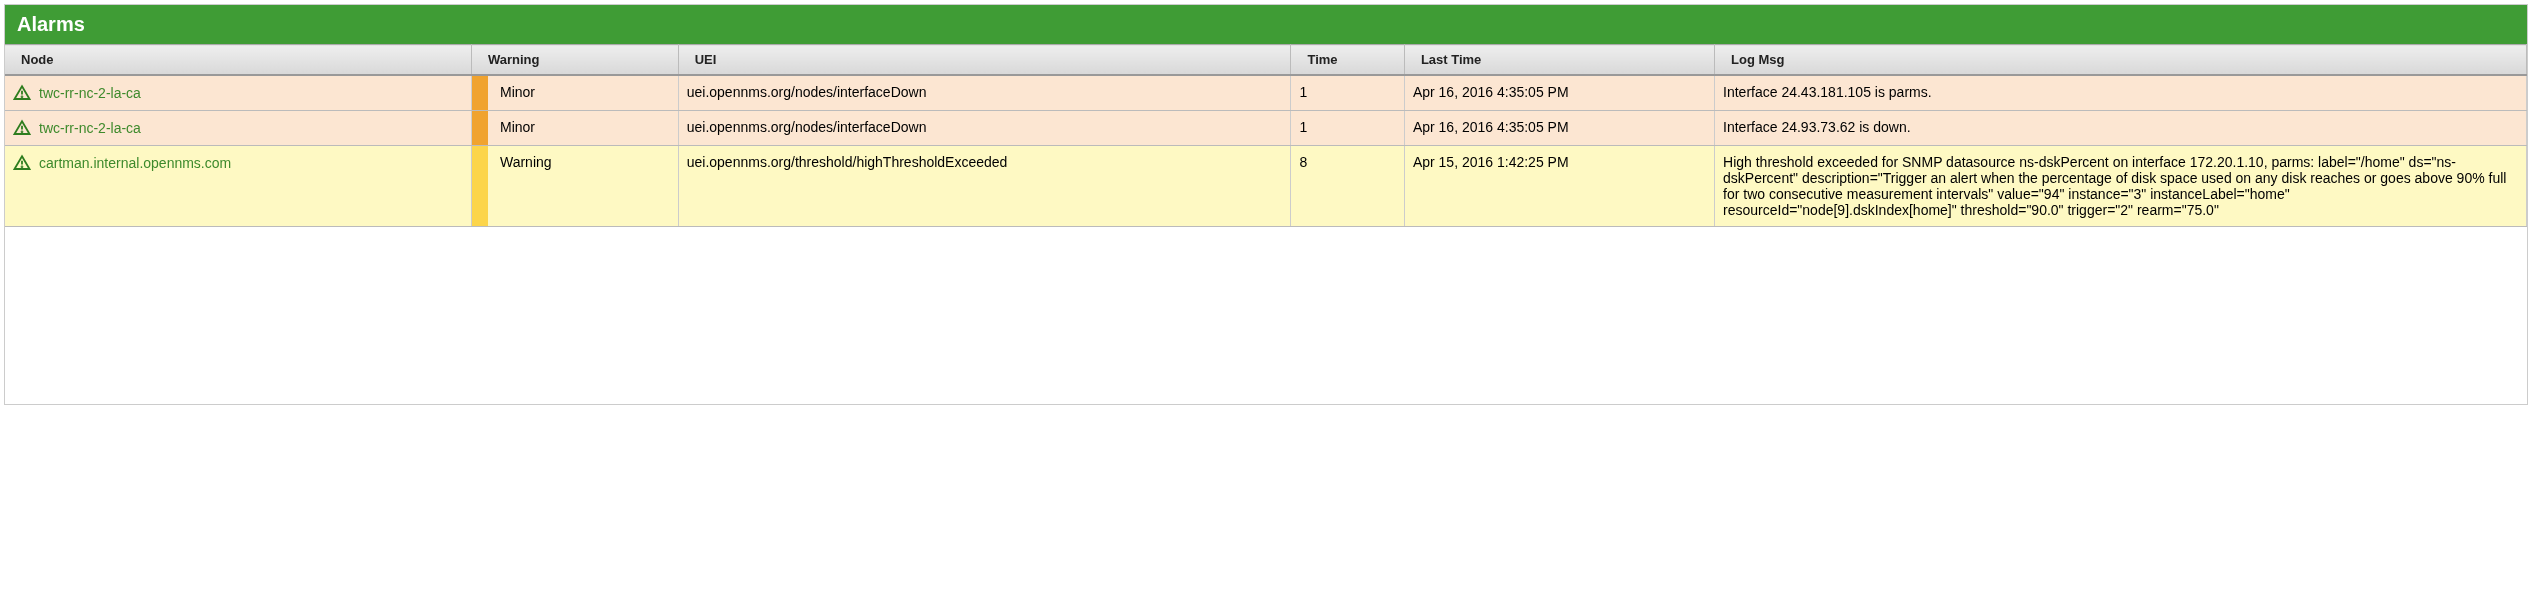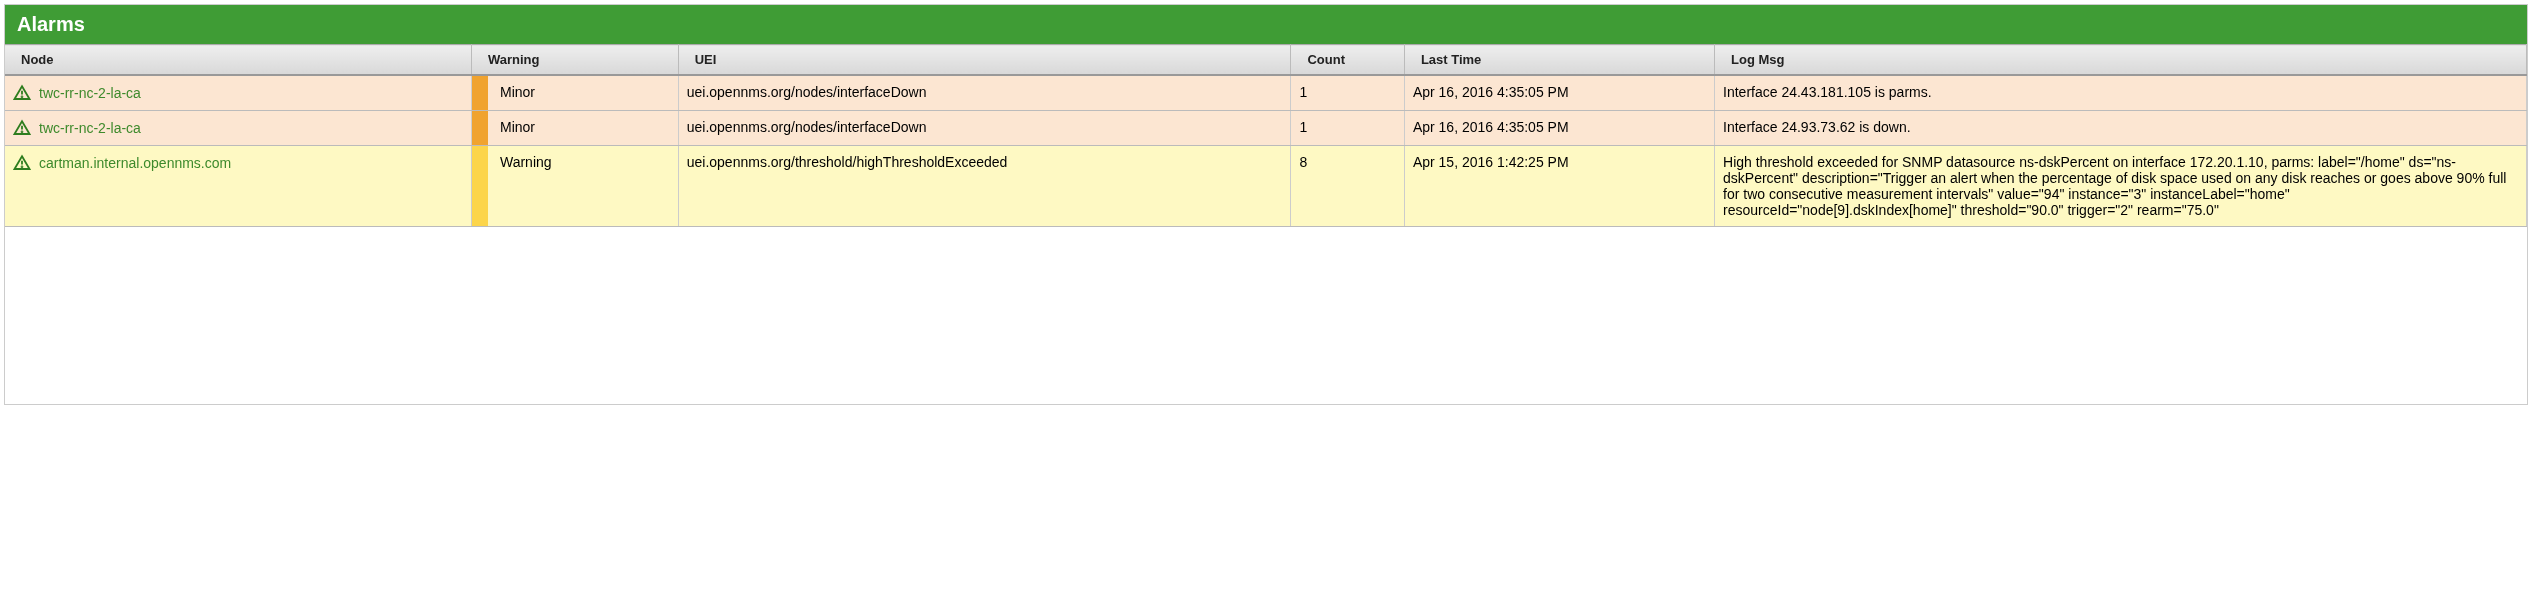--- a/index.html
+++ b/index.html
@@ -104,21 +104,21 @@
         <col class="col-uei">
         <col class="col-count">
         <col class="col-time">
         <col class="col-msg">
       </colgroup>
       <thead>
         <tr>
           <th>Node</th>
           <th>Warning</th>
           <th>UEI</th>
-          <th>Count</th>
+          <th>Time</th>
           <th>Last Time</th>
           <th>Log Msg</th>
         </tr>
       </thead>
       <tbody>
 
       <tr class="sev-minor">
             <td>
               <div class="node-cell">
                 <svg class="alert-icon" width="18" height="18" viewBox="0 0 24 24" fill="none" stroke="#2e7d1f" stroke-width="2.4">

